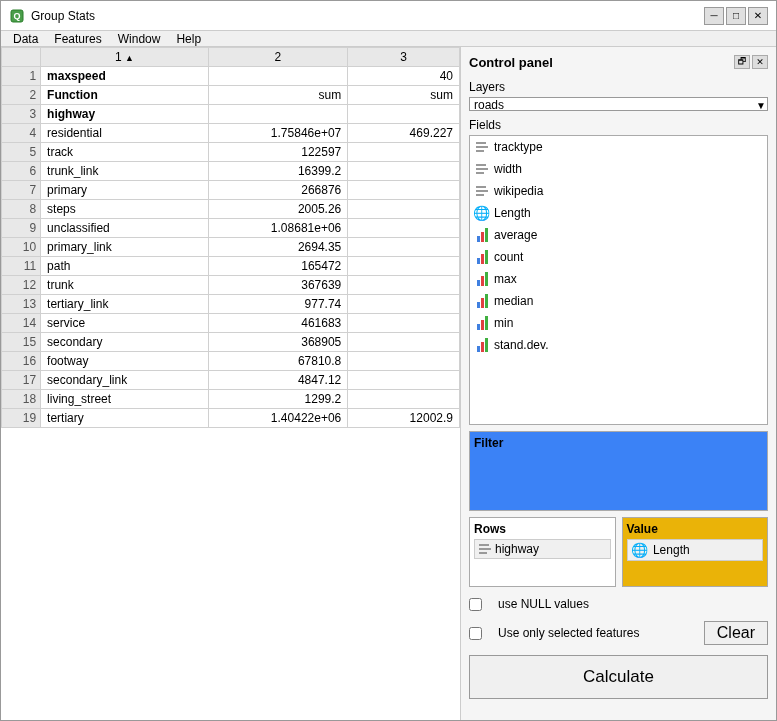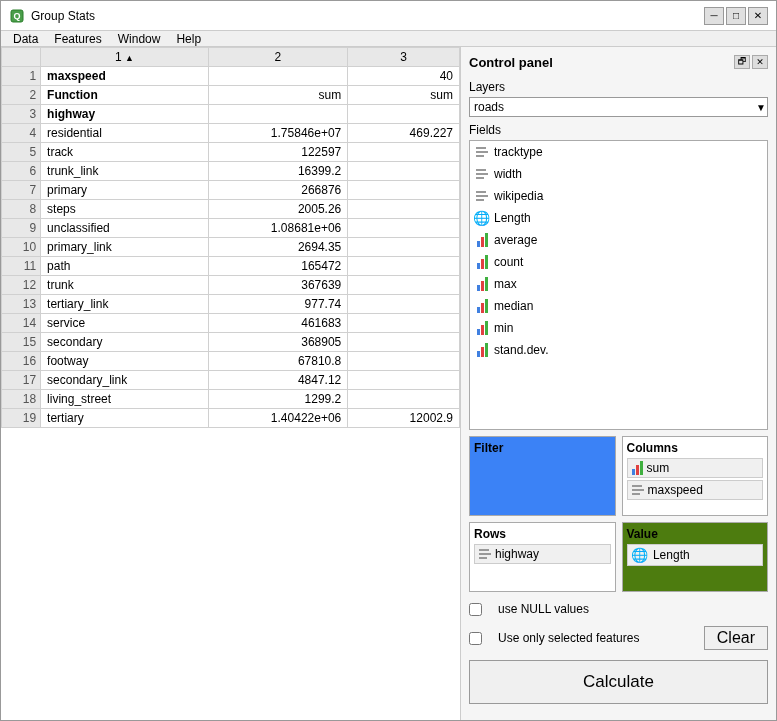--- a/index.html
+++ b/index.html
@@ -155,21 +155,21 @@
       font-size: 12px;
       margin-bottom: 3px;
     }
 
     .dropdown-wrapper {
       position: relative;
     }
 
     .dropdown {
       width: 100%;
-      height: 20px;
+      height: 14px;
       background: #fff;
       border: 1px solid #999;
       padding: 0 4px;
       font-size: 12px;
       appearance: none;
       cursor: pointer;
     }
 
     .dropdown-arrow {
       position: absolute;
@@ -294,21 +294,21 @@
       flex: 1;
       border: 1px solid #aaa;
       background: #fff;
       padding: 4px;
       min-height: 70px;
     }
 
     .value-box {
       flex: 1;
       border: 1px solid #aaa;
-      background: #4d7c0f;
+      background: #eab308;
       padding: 4px;
       min-height: 70px;
     }
 
     .rows-label, .value-label {
       font-size: 12px;
       font-weight: bold;
       display: block;
       margin-bottom: 3px;
     }
@@ -655,41 +655,20 @@
               </div>
               <span>stand.dev.</span>
             </div>
           </div>
       </div>
 
       <div class="filter-columns-row">
         <div class="filter-box">
           <span class="filter-label">Filter</span>
         </div>
-        <div class="columns-box">
-          <span class="columns-label">Columns</span>
-          <div id="columns-items">
-              <div class="drag-item">
-                <div class="icon-bar">
-                  <div></div>
-                  <div></div>
-                  <div></div>
-                </div>
-                <span>sum</span>
-              </div>
-              <div class="drag-item">
-                <div class="icon-text">
-                  <span></span>
-                  <span></span>
-                  <span></span>
-                </div>
-                <span>maxspeed</span>
-              </div>
-            </div>
-        </div>
       </div>
 
       <div class="rows-value-row">
         <div class="rows-box">
           <span class="rows-label">Rows</span>
           <div id="rows-items">
               <div class="drag-item">
                 <div class="icon-text">
                   <span></span>
                   <span></span>

